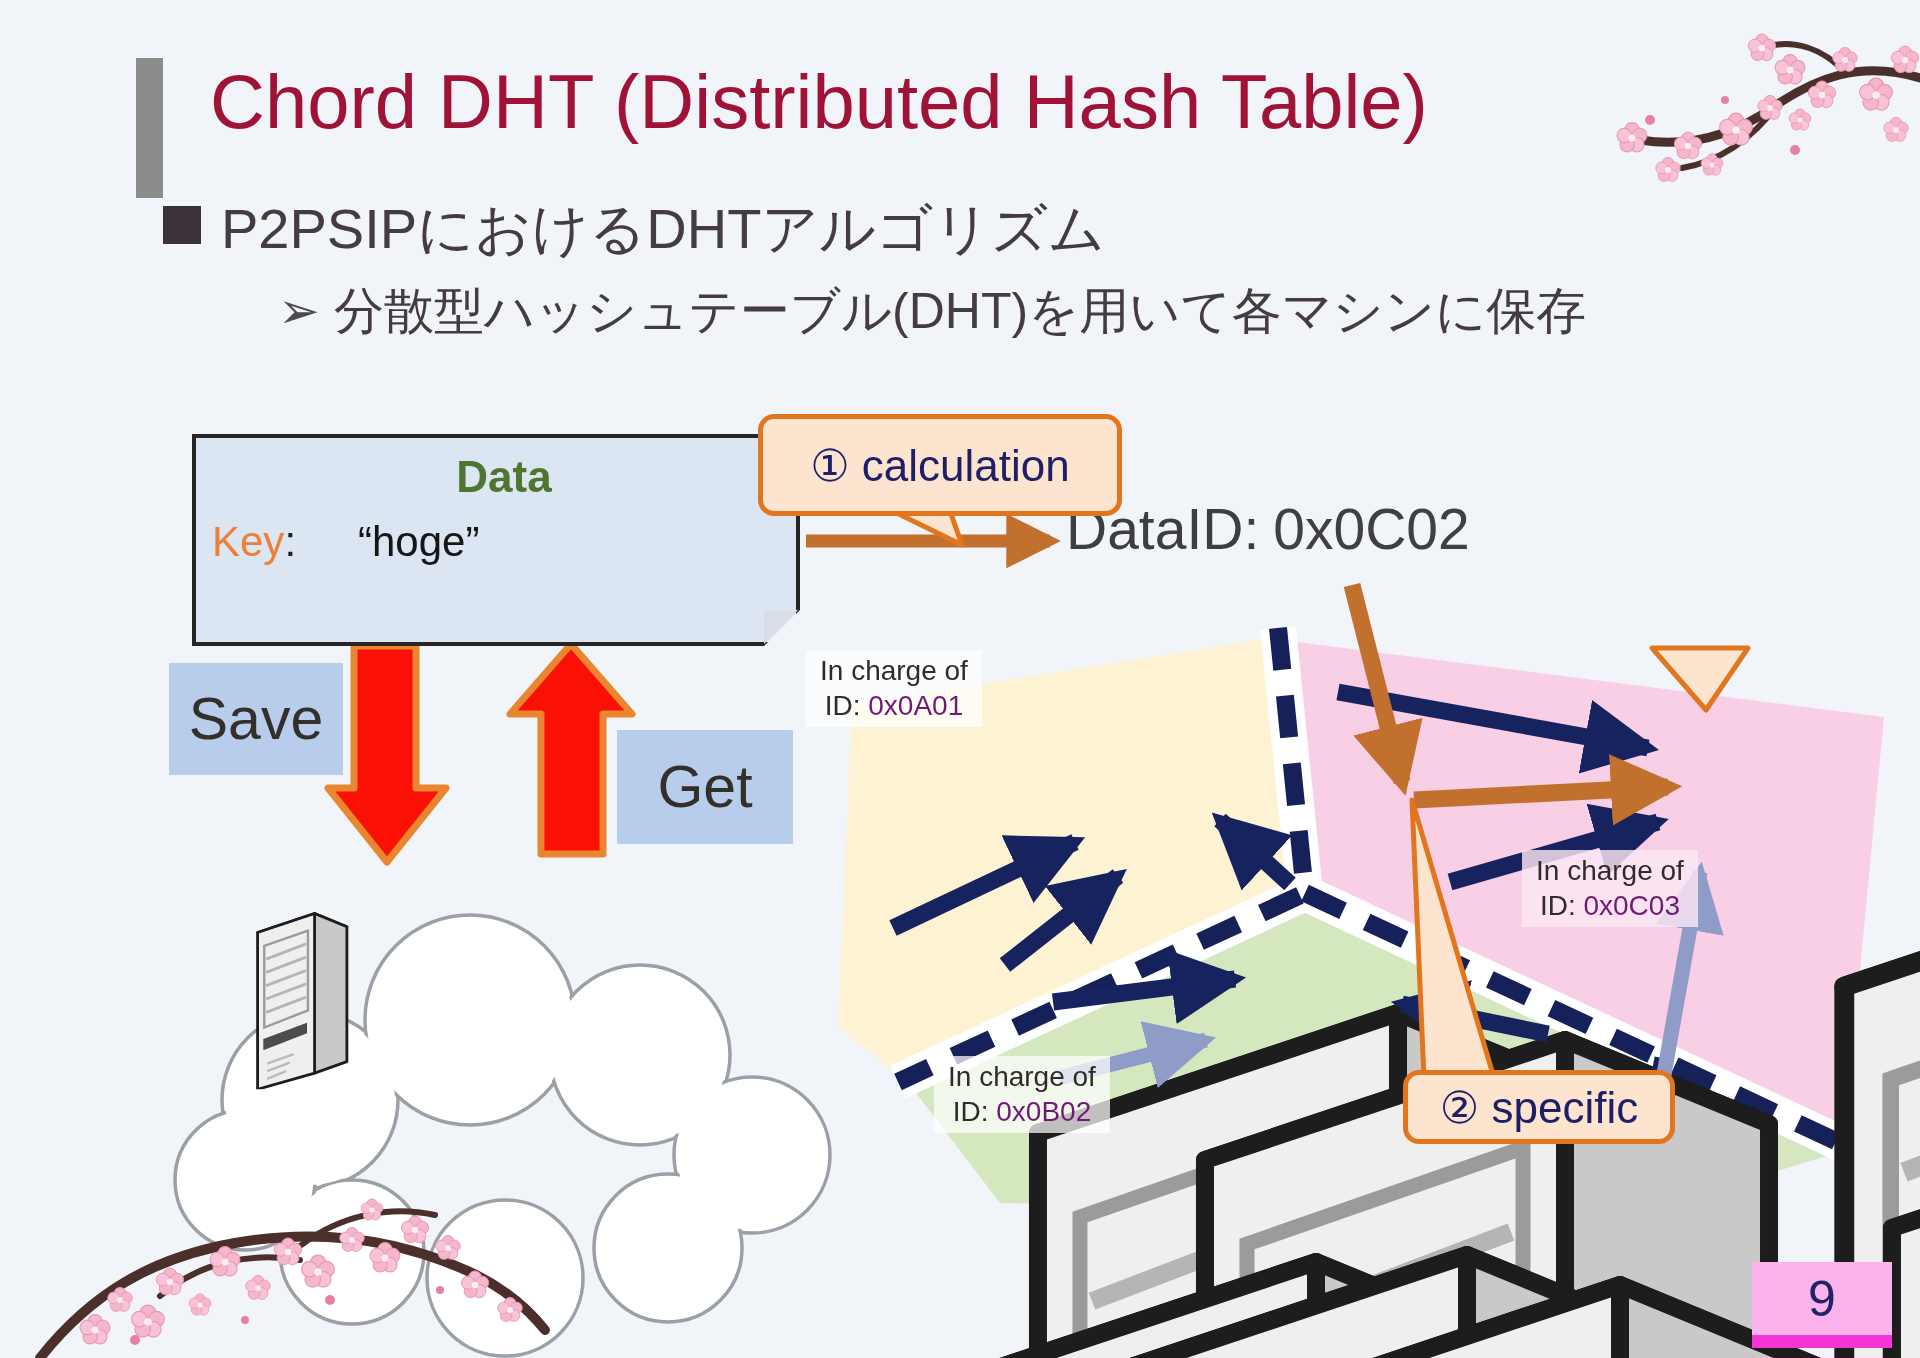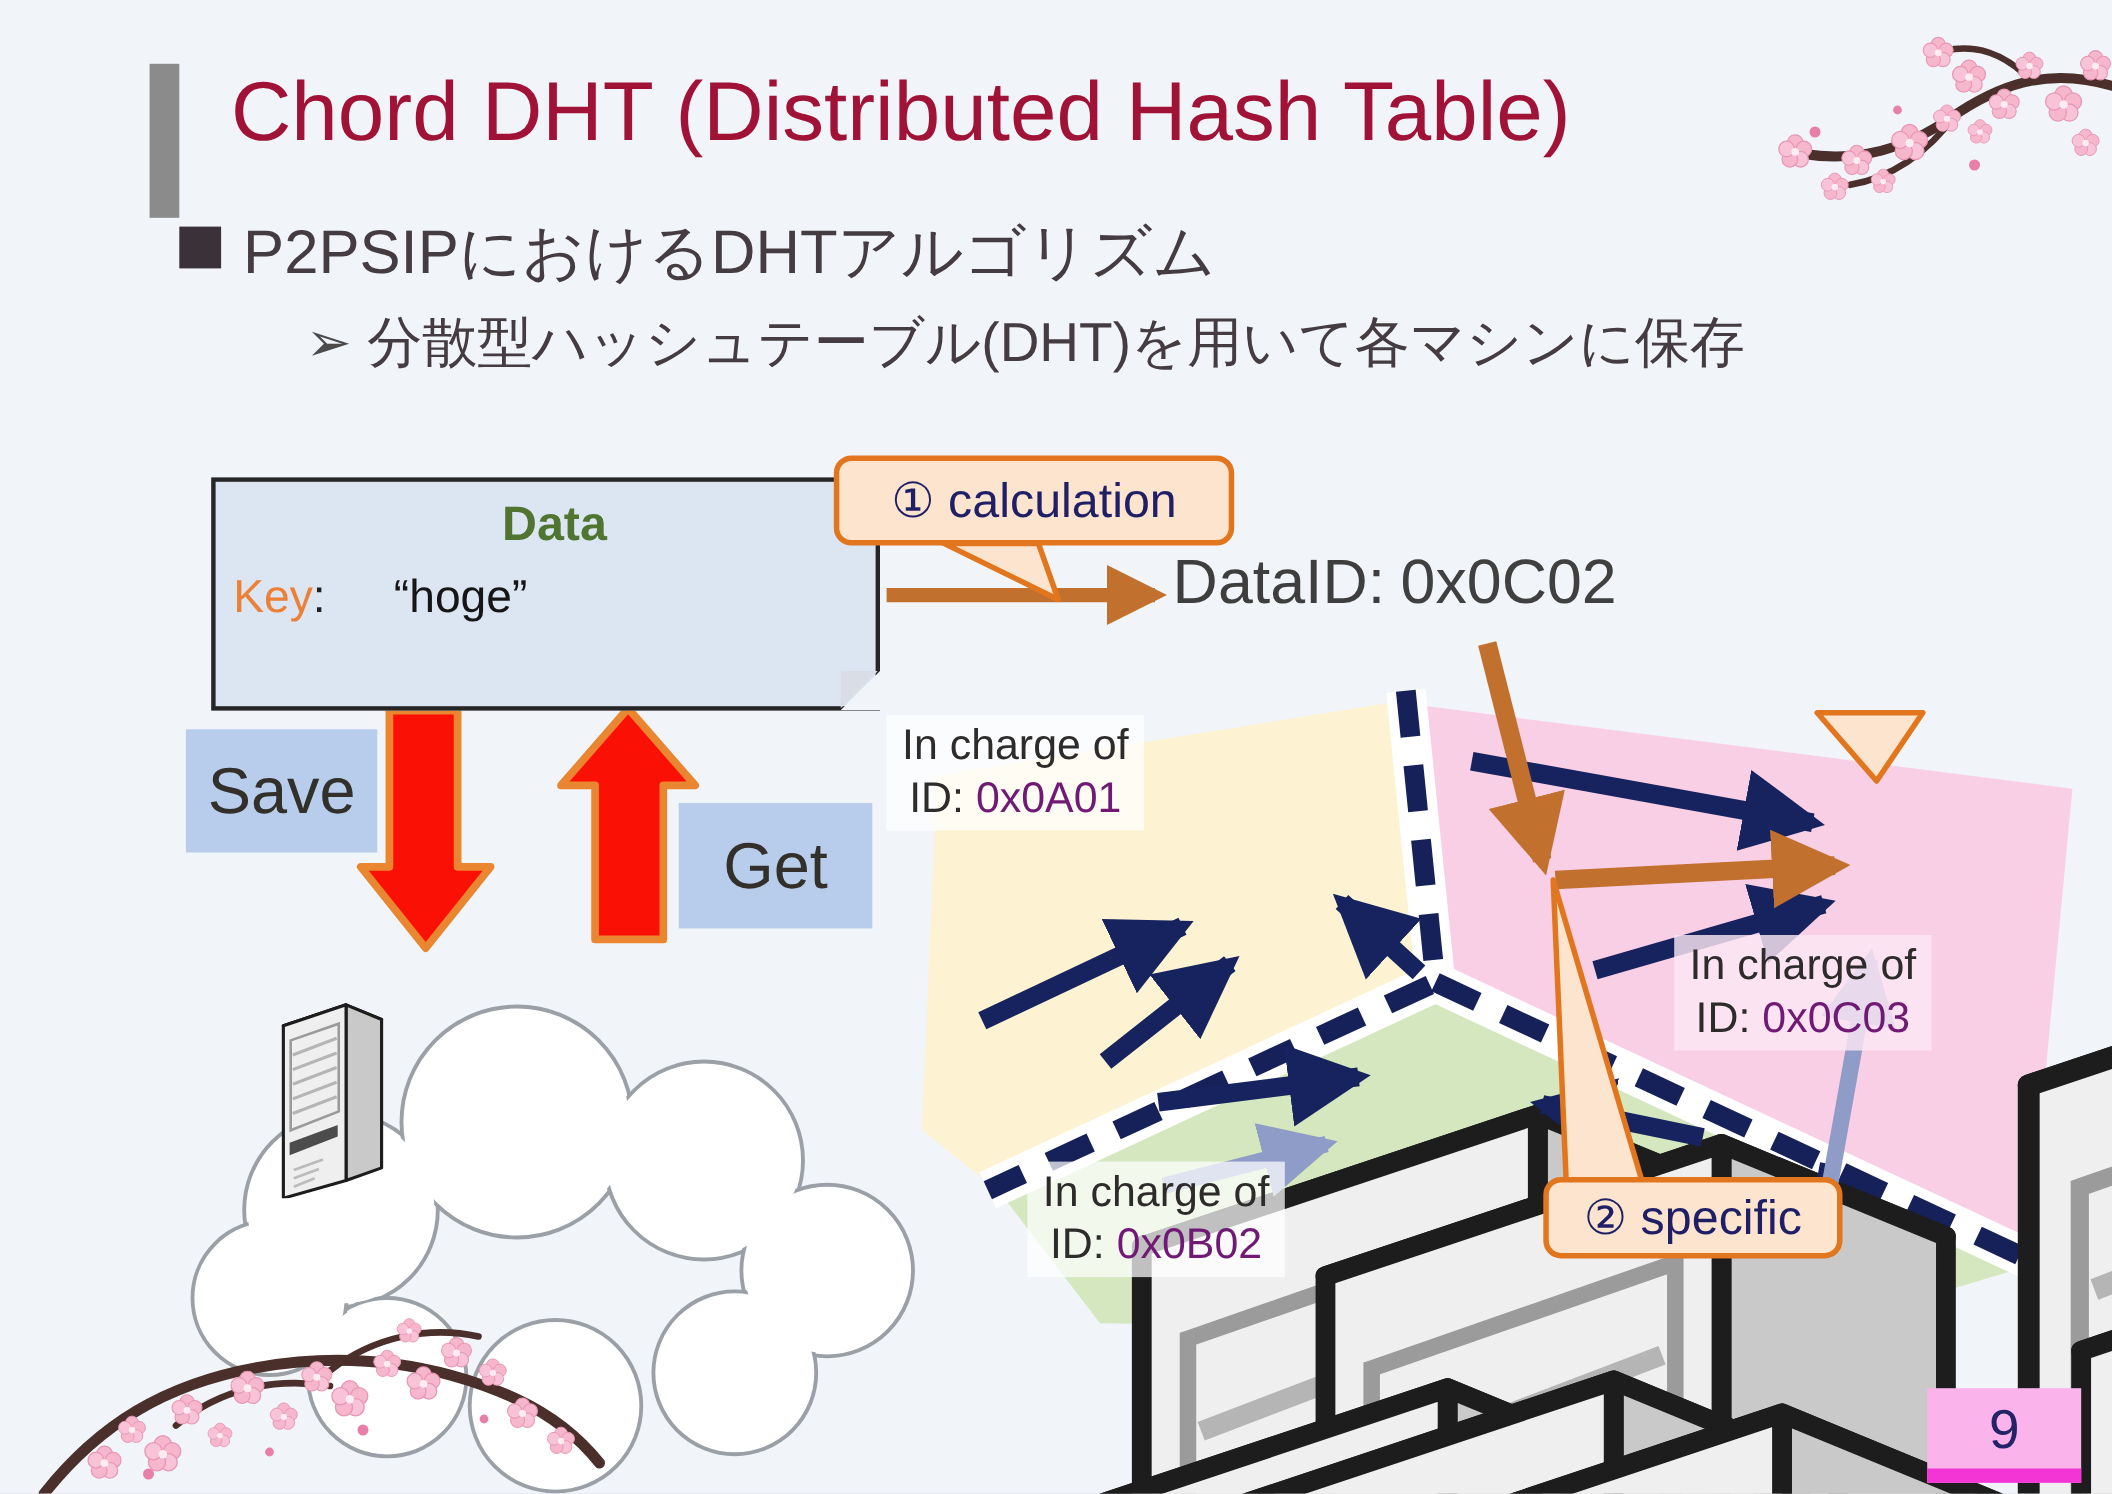--- a/index.html
+++ b/index.html
@@ -37,26 +37,26 @@
   .tag.get{left:617px;top:730px;width:176px;height:114px;}
 
   
   .dataid{position:absolute;left:1066px;top:496px;font-size:57px;white-space:nowrap;}
   .dataid .lbl{color:#3f3e3e;}
   .dataid .val{color:#404040;margin-left:14px;}
 
   
   .callout{position:absolute;background:#fce4cf;border:5px solid #e2761e;border-radius:16px;color:#1e1f66;
            display:flex;align-items:center;justify-content:center;font-size:44px;box-sizing:border-box;white-space:nowrap;}
-  .callout.calc{left:758px;top:414px;width:364px;height:82px;}
+  .callout.calc{left:758px;top:414px;width:364px;height:102px;}
   .callout.saved{left:1433px;top:562px;width:372px;height:78px;}
   .callout.specific{left:1403px;top:1070px;width:272px;height:74px;}
 
   
-  .charge{position:absolute;text-align:center;font-size:39px;color:#2e2b2b;line-height:1.24;padding:4px 14px;white-space:nowrap;}
+  .charge{position:absolute;text-align:center;font-size:28px;color:#2e2b2b;line-height:1.24;padding:4px 14px;white-space:nowrap;}
   .charge .idv{color:#701a75;}
   .charge.a{left:806px;top:650px;background:rgba(255,255,255,0.72);}
   .charge.c{left:1522px;top:850px;background:rgba(253,231,244,0.82);}
   .charge.b{left:934px;top:1056px;background:rgba(255,255,255,0.72);}
 
   
   .pagebox{position:absolute;left:1752px;top:1262px;width:140px;height:86px;background:#fbb3ec;}
   .pagebox .strip{position:absolute;left:0;bottom:0;width:100%;height:13px;background:#f335d5;}
   .pagebox .num{position:absolute;left:0;top:2px;width:100%;height:70px;display:flex;align-items:center;justify-content:center;
                 font-size:50px;color:#232368;}

